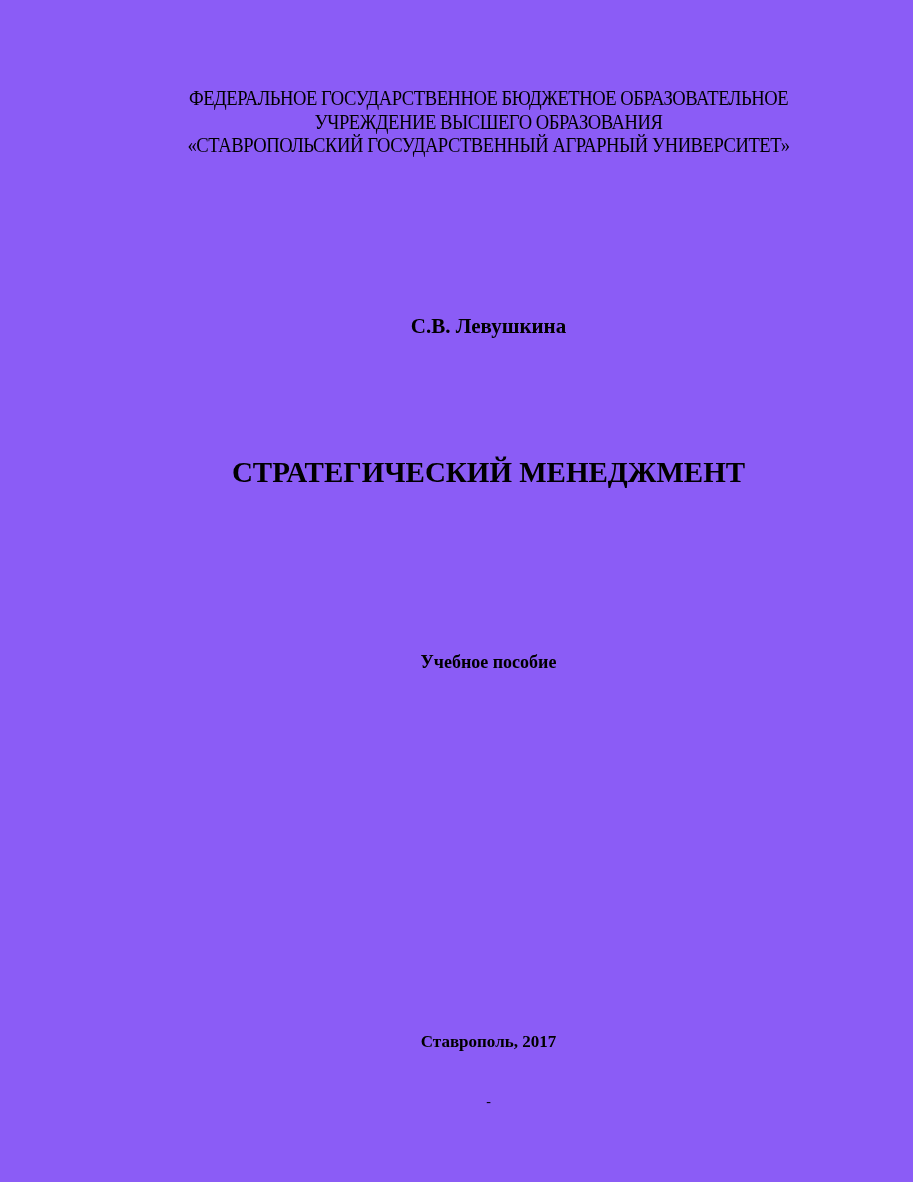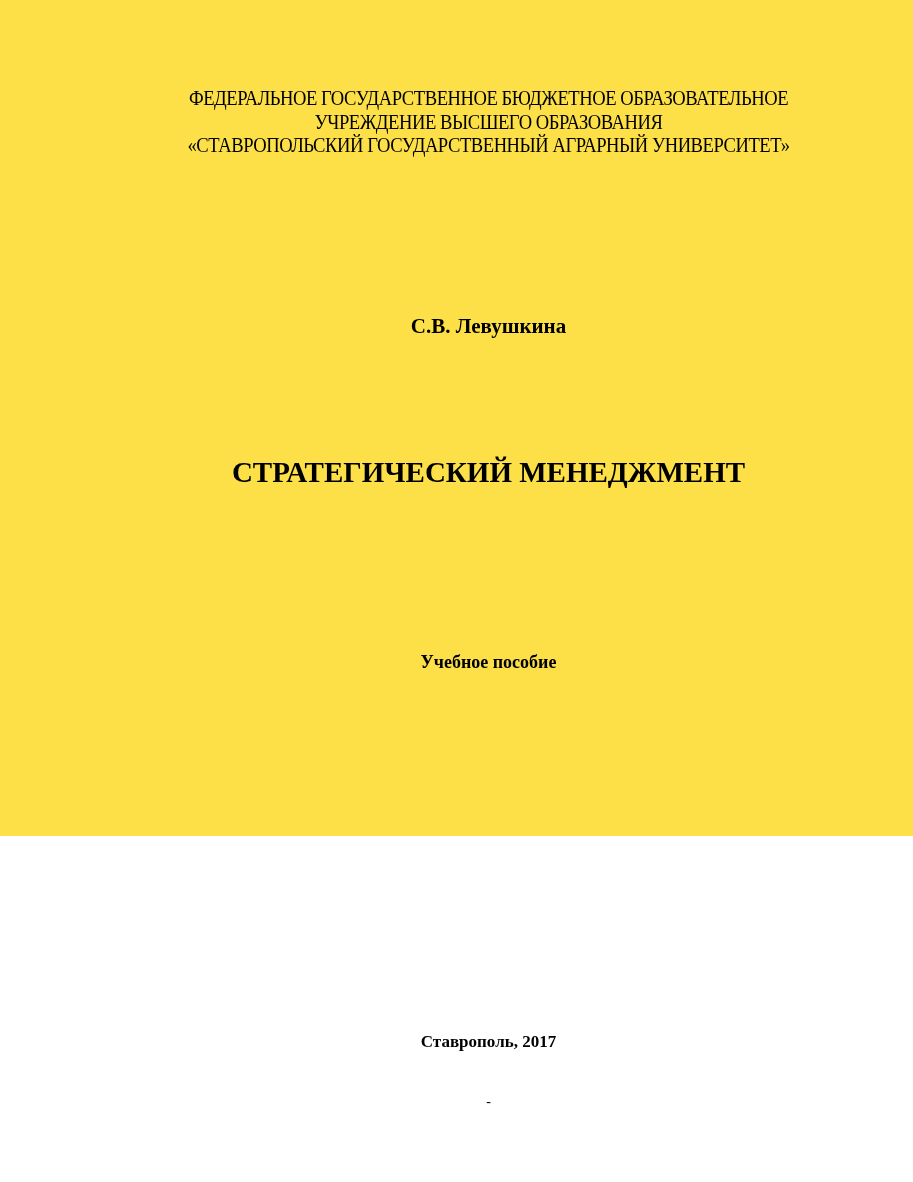--- a/index.html
+++ b/index.html
@@ -12,22 +12,22 @@
       height: 1182px;
       position: relative;
       overflow: hidden;
       font-family: "Liberation Serif", "DejaVu Serif", serif;
       color: #000000;
     }
     .page {
       position: absolute;
       left: 0; top: 0;
       width: 913px;
-      height: 836px;
-      background: #fde047;
+      height: 1182px;
+      background: #8b5cf6;
     }
     .line {
       position: absolute;
       left: 0;
       width: 100%;
       text-align: center;
       white-space: nowrap;
     }
     .header-line {
       font-size: 20px;

